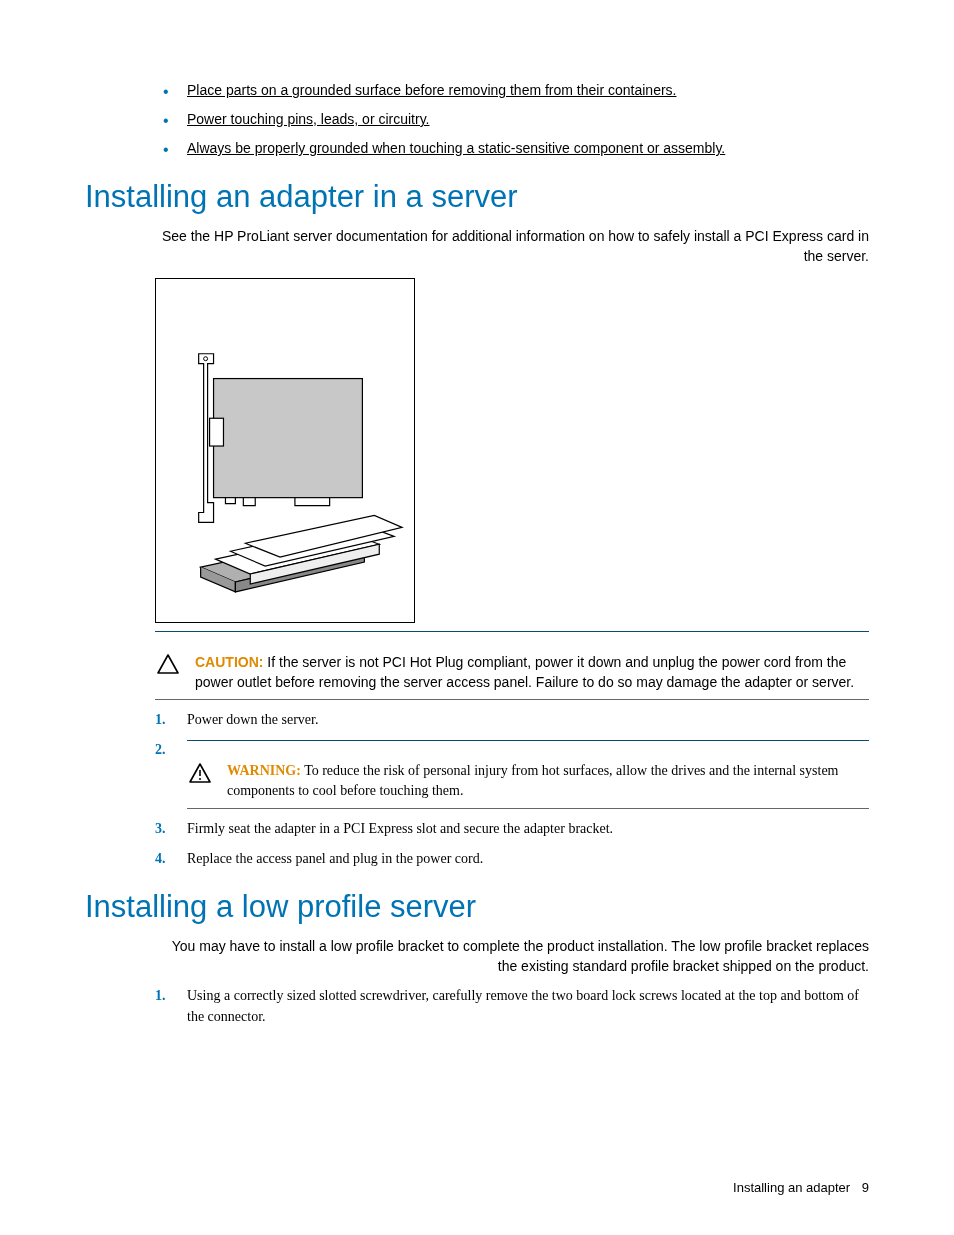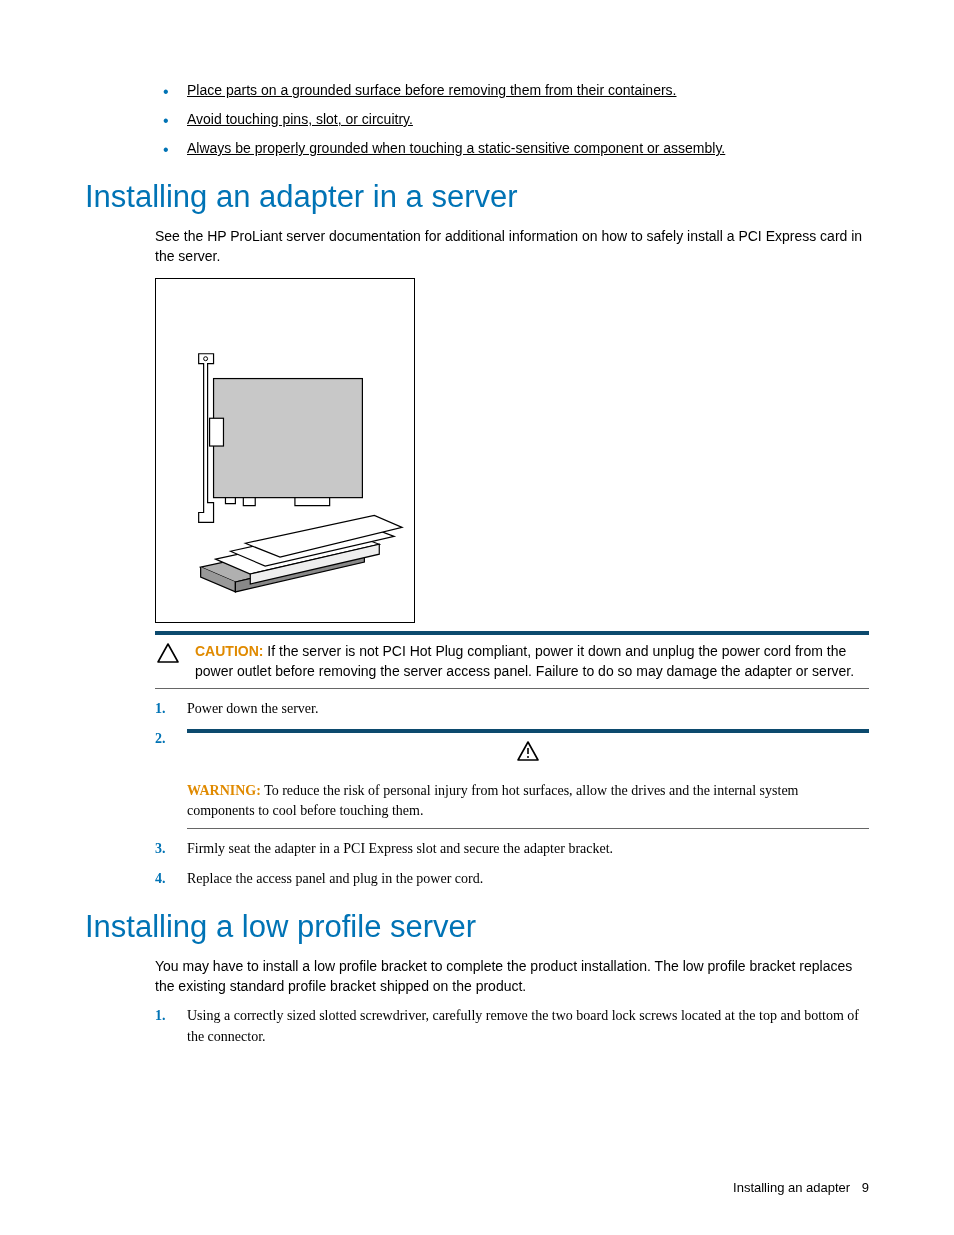--- a/index.html
+++ b/index.html
@@ -23,20 +23,21 @@
     font-family: "Segoe UI Light", "Helvetica Neue", Arial, sans-serif;
     font-weight: 300;
     color: #0073b5;
     font-size: 31px;
     margin: 20px 0 12px 0;
   }
   p {
     font-size: 14px;
     line-height: 1.4;
     margin: 6px 0;
+    text-align: right;
   }
   ul.bullets {
     list-style: none;
     padding: 0;
     margin: 0 0 18px 0;
     text-decoration: underline;
   }
   ul.bullets li {
     position: relative;
     padding-left: 32px;
@@ -78,23 +79,23 @@
     border: 1.5px solid #000;
     width: 260px;
     height: 345px;
     margin: 12px 0 8px 0;
     display: flex;
     align-items: center;
     justify-content: center;
     box-sizing: border-box;
   }
   .alert {
-    border-top: 4px solid #0c4a6e;
+    border-top: 1px solid #0c4a6e;
     border-bottom: 1px solid #666;
-    padding: 6px 0 6px 0;
+    padding: 20px 0 6px 0;
     margin: 4px 0 10px 0;
     display: flex;
     gap: 14px;
     font-size: 14px;
     line-height: 1.45;
   }
   .alert-icon {
     flex: 0 0 26px;
     display: flex;
     justify-content: center;
@@ -118,21 +119,21 @@
   }
 </style>
 </head>
 <body>
 
 <div class="page">
 
   <div class="content-indent">
     <ul class="bullets">
       <li>Place parts on a grounded surface before removing them from their containers.</li>
-      <li>Avoid touching pins, slot, or circuitry.</li>
+      <li>Power touching pins, leads, or circuitry.</li>
       <li>Always be properly grounded when touching a static-sensitive component or assembly.</li>
     </ul>
   </div>
 
   <h1>Installing an adapter in a server</h1>
 
   <div class="content-indent">
     <p>See the HP ProLiant server documentation for additional information on how to safely install a PCI Express card in the server.</p>
 
     <div class="figure-box">
@@ -170,21 +171,21 @@
         </svg>
       </div>
       <div class="alert-body">
         <span class="alert-label">CAUTION:</span><span> If the server is not PCI Hot Plug compliant, power it down and unplug the power cord from the power outlet before removing the server access panel. Failure to do so may damage the adapter or server.</span>
       </div>
     </div>
 
     <ol class="steps">
       <li>Power down the server.</li>
       <li>
-        <div class="alert" style="margin-top:2px;flex-direction:column;">
+        <div class="alert" style="margin-top:2px;">
           <div class="alert-icon">
             <svg width="22" height="20" viewBox="0 0 22 20">
               <path d="M11 1 L21 19 L1 19 Z" fill="none" stroke="#000" stroke-width="1.6" stroke-linejoin="round"></path>
               <line x1="11" y1="7" x2="11" y2="13" stroke="#000" stroke-width="1.6"></line>
               <circle cx="11" cy="16" r="1" fill="#000"></circle>
             </svg>
           </div>
           <div class="alert-body">
             <span class="alert-label">WARNING:</span><span> To reduce the risk of personal injury from hot surfaces, allow the drives and the internal system components to cool before touching them.</span>
           </div>

